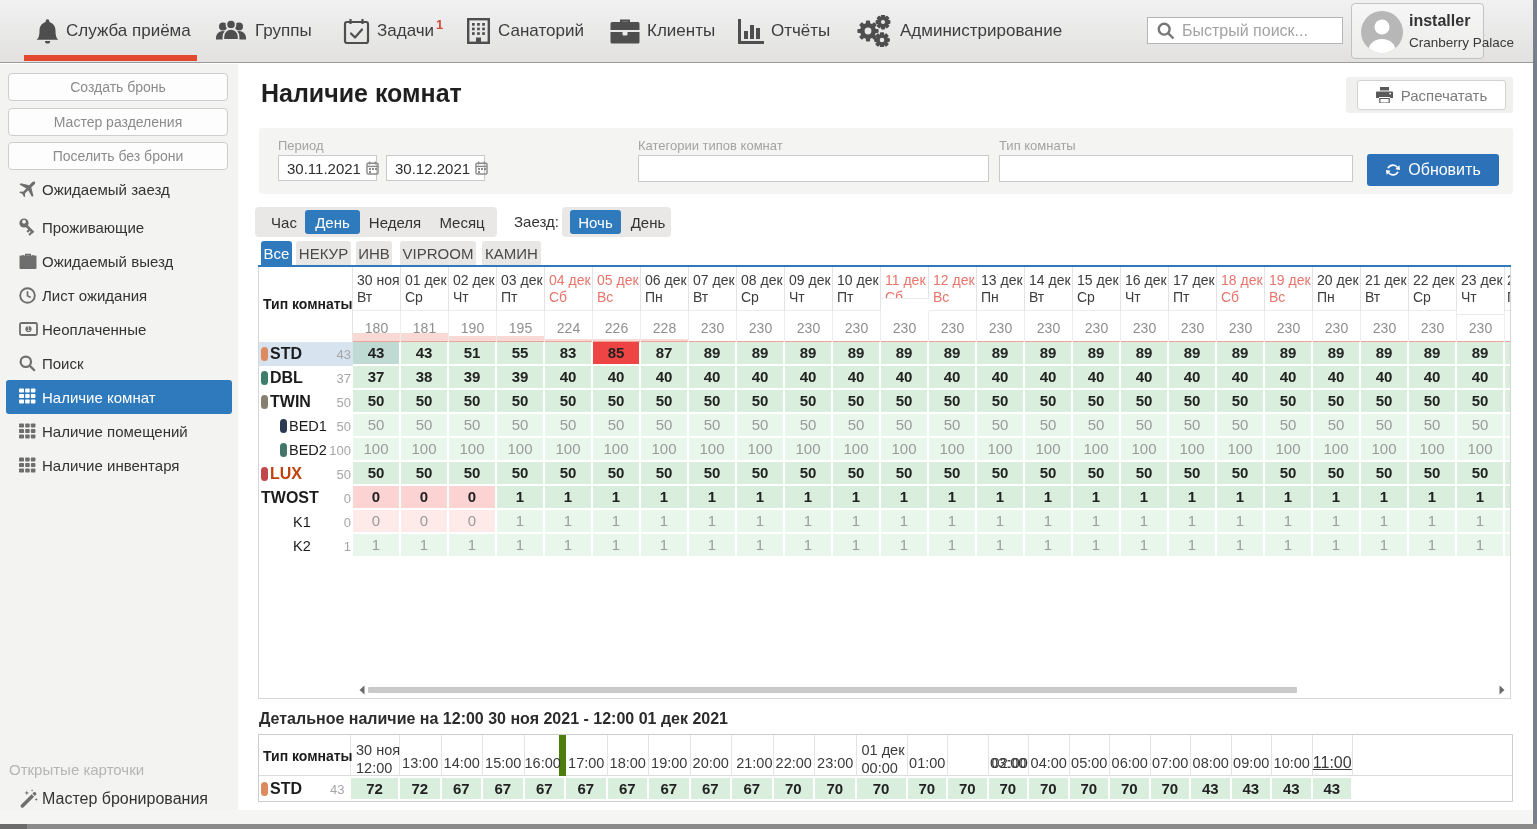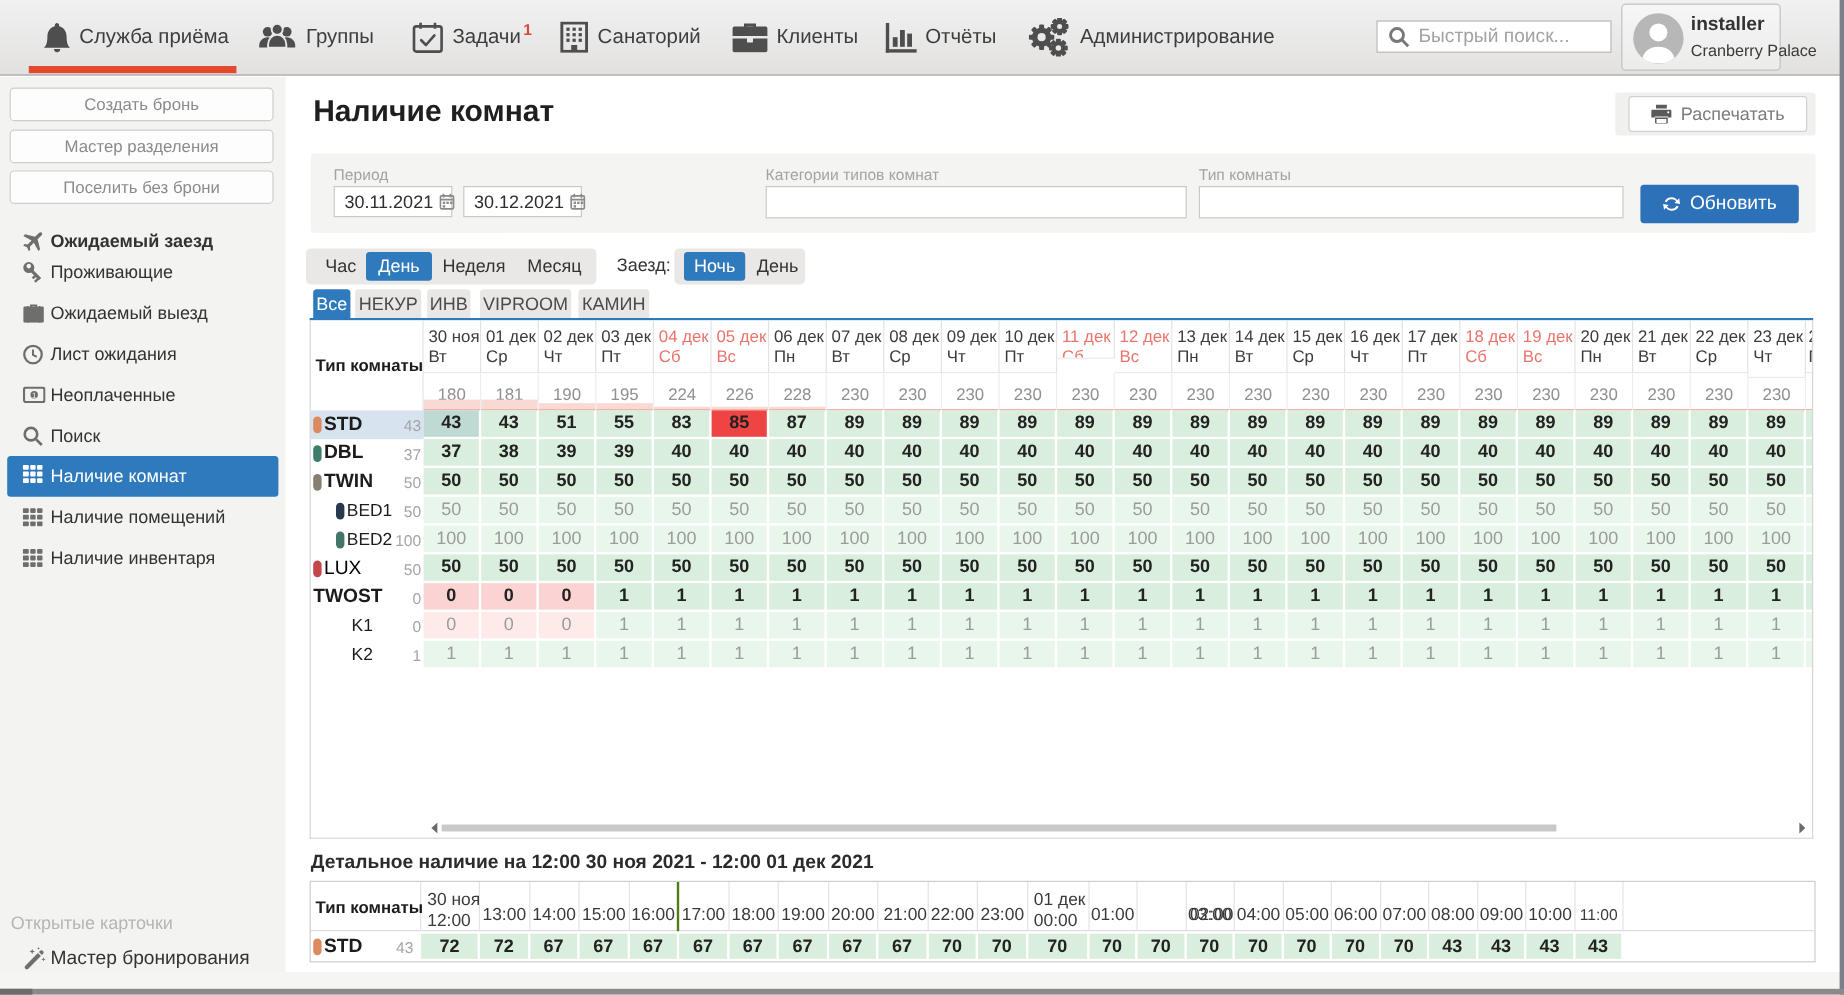--- a/index.html
+++ b/index.html
@@ -195,21 +195,21 @@
         <circle cx="21" cy="16" r="7.5" fill="#fff"></circle>
 <path d="M7 42c0-9 6-14 14-14s14 5 14 14z" fill="#fff"></path>
       </svg></div>
 <div style="position:absolute;left:57px;top:8px;font-size:16px;font-weight:bold;color:#333;white-space:nowrap;">installer</div>
 <div style="position:absolute;left:57px;top:31px;font-size:13.5px;color:#3a3a3a;white-space:nowrap;">Cranberry Palace</div>
   </div>
 <div id="sidebar"></div>
 <div class="sbtn" style="top:73px;">Создать бронь</div>
 <div class="sbtn" style="top:107.5px;">Мастер разделения</div>
 <div class="sbtn" style="top:142px;">Поселить без брони</div>
-<div class="mitem" style="top:184px;font-weight:bold;">
+<div class="mitem" style="top:172px;">
     <span class="ic">
       <svg width="17" height="17" viewBox="0 0 17 17">
         <path fill="#6e6e6e" d="M15.9.9c.5.5.3 1.6-.4 2.3l-3.2 3.2 2.1 8.3-1.4 1.4-3.8-6.8-3.3 3.3.3 2.6-1.1 1.1-1.6-3.2L.3 11.5l1.1-1.1 2.6.3L7.3 7.4.5 3.6 1.9 2.2l8.3 2.1L13.4 1.1c.7-.7 1.9-.9 2.5-.2z"></path>
       </svg>
     </span>
     <span>Ожидаемый заезд</span>
   </div>
 <div class="mitem" style="top:210px;">
     <span class="ic">
       <svg width="18" height="18" viewBox="0 0 18 18">
@@ -700,21 +700,21 @@
 <div class="dcell" style="left:910px;top:171px;width:46px;height:22px;background:#e9f6ec;color:#9b9b9b;font-weight:normal;font-size:15px;line-height:22px;">100</div>
 <div class="dcell" style="left:958px;top:171px;width:46px;height:22px;background:#e9f6ec;color:#9b9b9b;font-weight:normal;font-size:15px;line-height:22px;">100</div>
 <div class="dcell" style="left:1006px;top:171px;width:46px;height:22px;background:#e9f6ec;color:#9b9b9b;font-weight:normal;font-size:15px;line-height:22px;">100</div>
 <div class="dcell" style="left:1054px;top:171px;width:46px;height:22px;background:#e9f6ec;color:#9b9b9b;font-weight:normal;font-size:15px;line-height:22px;">100</div>
 <div class="dcell" style="left:1102px;top:171px;width:46px;height:22px;background:#e9f6ec;color:#9b9b9b;font-weight:normal;font-size:15px;line-height:22px;">100</div>
 <div class="dcell" style="left:1150px;top:171px;width:46px;height:22px;background:#e9f6ec;color:#9b9b9b;font-weight:normal;font-size:15px;line-height:22px;">100</div>
 <div class="dcell" style="left:1198px;top:171px;width:46px;height:22px;background:#e9f6ec;color:#9b9b9b;font-weight:normal;font-size:15px;line-height:22px;">100</div>
 <div class="dcell" style="left:1246px;top:171px;width:46px;height:22px;background:#e9f6ec;color:#9b9b9b;font-weight:normal;font-size:15px;line-height:22px;">100</div>
 <div class="abs" style="left:0;top:195px;width:94px;height:24px;">
 <span class="pill" style="left:2px;top:5px;background:#c2474d;"></span>
-<span style="position:absolute;left:11px;top:3px;font-weight:normal;font-size:16px;color:#000000;white-space:nowrap;">LUX</span>
+<span style="position:absolute;left:11px;top:3px;font-weight:bold;font-size:16px;color:#c2410c;white-space:nowrap;">LUX</span>
 <span style="position:absolute;right:2px;top:5px;font-size:13px;color:#a5a5a5;">50</span>
 </div>
 <div class="dcell" style="left:94px;top:195px;width:46px;height:22px;background:#d9eedd;color:#222;font-weight:bold;font-size:15px;line-height:22px;">50</div>
 <div class="dcell" style="left:142px;top:195px;width:46px;height:22px;background:#d9eedd;color:#222;font-weight:bold;font-size:15px;line-height:22px;">50</div>
 <div class="dcell" style="left:190px;top:195px;width:46px;height:22px;background:#d9eedd;color:#222;font-weight:bold;font-size:15px;line-height:22px;">50</div>
 <div class="dcell" style="left:238px;top:195px;width:46px;height:22px;background:#d9eedd;color:#222;font-weight:bold;font-size:15px;line-height:22px;">50</div>
 <div class="dcell" style="left:286px;top:195px;width:46px;height:22px;background:#d9eedd;color:#222;font-weight:bold;font-size:15px;line-height:22px;">50</div>
 <div class="dcell" style="left:334px;top:195px;width:46px;height:22px;background:#d9eedd;color:#222;font-weight:bold;font-size:15px;line-height:22px;">50</div>
 <div class="dcell" style="left:382px;top:195px;width:46px;height:22px;background:#d9eedd;color:#222;font-weight:bold;font-size:15px;line-height:22px;">50</div>
 <div class="dcell" style="left:430px;top:195px;width:46px;height:22px;background:#d9eedd;color:#222;font-weight:bold;font-size:15px;line-height:22px;">50</div>
@@ -843,21 +843,21 @@
     </div>
 <div class="abs" style="left:141px;top:0;width:41.5px;height:41px;border-right:1px solid #e3e3e3;">
       <span style="position:absolute;left:0;bottom:4px;width:100%;text-align:center;white-space:nowrap;font-size:14.5px;line-height:18px;color:#3a3a3a;">13:00</span>
     </div>
 <div class="abs" style="left:182.5px;top:0;width:41.5px;height:41px;border-right:1px solid #e3e3e3;">
       <span style="position:absolute;left:0;bottom:4px;width:100%;text-align:center;white-space:nowrap;font-size:14.5px;line-height:18px;color:#3a3a3a;">14:00</span>
     </div>
 <div class="abs" style="left:224.0px;top:0;width:41.5px;height:41px;border-right:1px solid #e3e3e3;">
       <span style="position:absolute;left:0;bottom:4px;width:100%;text-align:center;white-space:nowrap;font-size:14.5px;line-height:18px;color:#3a3a3a;">15:00</span>
     </div>
-<div class="abs" style="left:265.5px;top:0;width:41.5px;height:41px;border-right:2px solid #4d7c0f;">
+<div class="abs" style="left:265.5px;top:0;width:41.5px;height:41px;border-right:7px solid #4d7c0f;">
       <span style="position:absolute;left:0;bottom:4px;width:100%;text-align:center;white-space:nowrap;font-size:14.5px;line-height:18px;color:#3a3a3a;">16:00</span>
     </div>
 <div class="abs" style="left:307.0px;top:0;width:41.5px;height:41px;border-right:1px solid #e3e3e3;">
       <span style="position:absolute;left:0;bottom:4px;width:100%;text-align:center;white-space:nowrap;font-size:14.5px;line-height:18px;color:#3a3a3a;">17:00</span>
     </div>
 <div class="abs" style="left:348.5px;top:0;width:41.5px;height:41px;border-right:1px solid #e3e3e3;">
       <span style="position:absolute;left:0;bottom:4px;width:100%;text-align:center;white-space:nowrap;font-size:14.5px;line-height:18px;color:#3a3a3a;">18:00</span>
     </div>
 <div class="abs" style="left:390.0px;top:0;width:41.5px;height:41px;border-right:1px solid #e3e3e3;">
       <span style="position:absolute;left:0;bottom:4px;width:100%;text-align:center;white-space:nowrap;font-size:14.5px;line-height:18px;color:#3a3a3a;">19:00</span>
@@ -901,21 +901,21 @@
 <div class="abs" style="left:932.0px;top:0;width:40.5px;height:41px;border-right:1px solid #e3e3e3;">
       <span style="position:absolute;left:0;bottom:4px;width:100%;text-align:center;white-space:nowrap;font-size:14.5px;line-height:18px;color:#3a3a3a;">08:00</span>
     </div>
 <div class="abs" style="left:972.5px;top:0;width:40.5px;height:41px;border-right:1px solid #e3e3e3;">
       <span style="position:absolute;left:0;bottom:4px;width:100%;text-align:center;white-space:nowrap;font-size:14.5px;line-height:18px;color:#3a3a3a;">09:00</span>
     </div>
 <div class="abs" style="left:1013.0px;top:0;width:40.5px;height:41px;border-right:1px solid #e3e3e3;">
       <span style="position:absolute;left:0;bottom:4px;width:100%;text-align:center;white-space:nowrap;font-size:14.5px;line-height:18px;color:#3a3a3a;">10:00</span>
     </div>
 <div class="abs" style="left:1053.5px;top:0;width:40.5px;height:41px;border-right:1px solid #e3e3e3;">
-      <span style="position:absolute;left:0;bottom:4px;width:100%;text-align:center;white-space:nowrap;font-size:13px;line-height:18px;color:#3a3a3a;">11:00</span>
+      <span style="position:absolute;left:0;bottom:4px;width:100%;text-align:center;white-space:nowrap;font-size:16px;line-height:18px;color:#3a3a3a;text-decoration:underline;">11:00</span>
     </div>
 </div>
 <div class="abs" style="left:259px;top:777px;width:1253px;height:24px;">
 <span class="pill" style="left:2px;top:5px;background:#dd8a5e;"></span>
 <span style="position:absolute;left:11px;top:3px;font-weight:bold;font-size:16px;color:#1c1c1c;">STD</span>
 <span style="position:absolute;left:71px;top:5px;font-size:13px;color:#a5a5a5;">43</span>
 <div class="dcell" style="left:92px;top:1px;width:47px;height:21px;background:#d9eedd;color:#222;font-weight:bold;font-size:15px;line-height:21px;">72</div>
 <div class="dcell" style="left:141px;top:1px;width:39.5px;height:21px;background:#d9eedd;color:#222;font-weight:bold;font-size:15px;line-height:21px;">72</div>
 <div class="dcell" style="left:182.5px;top:1px;width:39.5px;height:21px;background:#d9eedd;color:#222;font-weight:bold;font-size:15px;line-height:21px;">67</div>
 <div class="dcell" style="left:224.0px;top:1px;width:39.5px;height:21px;background:#d9eedd;color:#222;font-weight:bold;font-size:15px;line-height:21px;">67</div>

